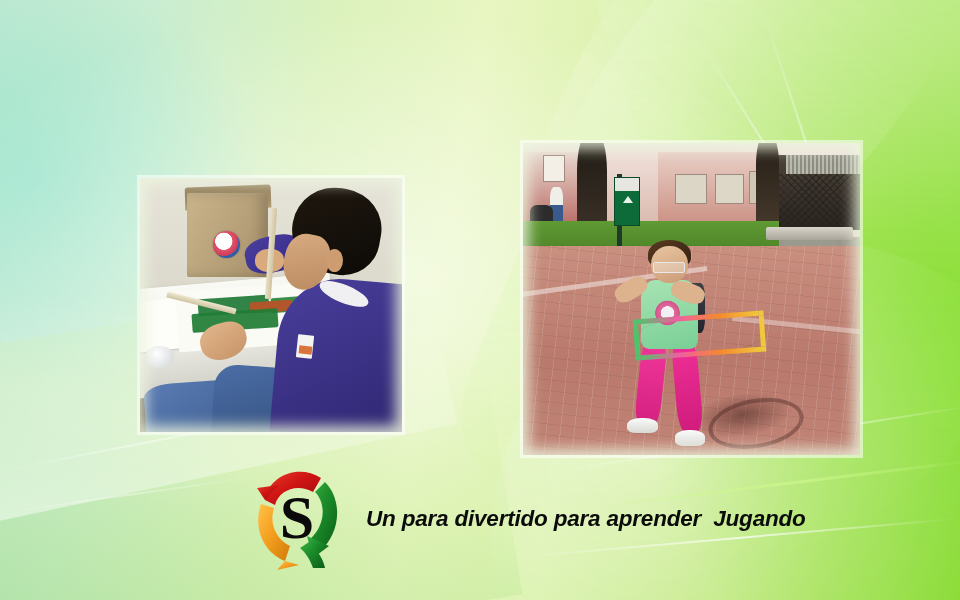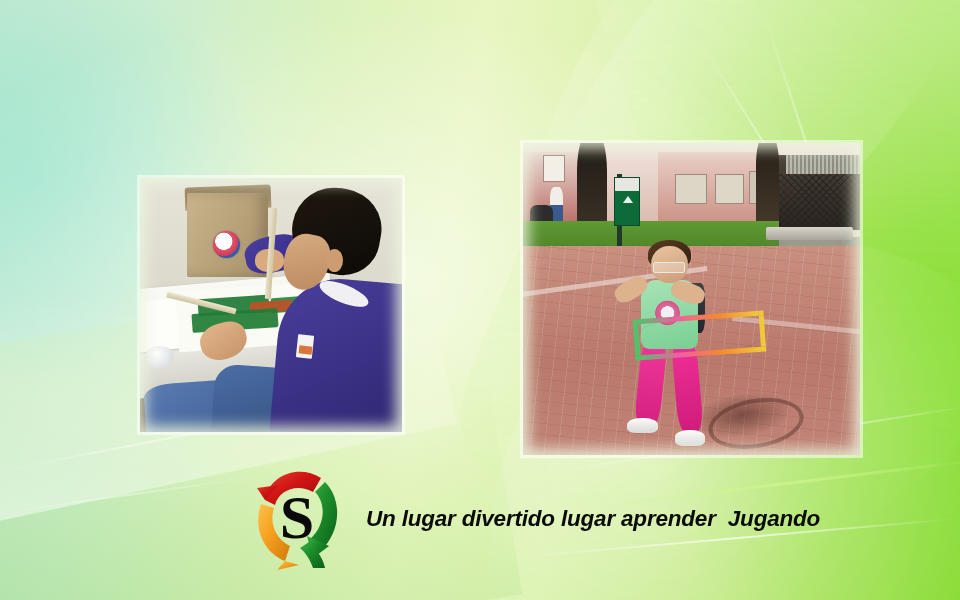--- a/index.html
+++ b/index.html
@@ -620,16 +620,16 @@
         <path d="M82 24 C100 42, 98 76, 76 94 L66 82 C82 69, 84 46, 72 34 Z" fill="url(#gGreen)"></path>
         <path d="M64 78 L86 88 L70 100 Z" fill="url(#gGreen)"></path>
         <path d="M66 84 C74 92, 80 100, 82 110 L70 110 C67 101, 62 94, 57 90 Z" fill="url(#gGreen)"></path>
       </g>
 
       <text x="54" y="80" text-anchor="middle" font-family="Liberation Serif, serif" font-size="62" font-weight="700" fill="#0a0a0a">S</text>
     </svg>
   </div>
 
   <div class="footer">
-    <div>Un lugar divertido lugar aprender  Jugando</div>
+    <div>Un para divertido para aprender  Jugando</div>
   </div>
 
 </div>
 
 </body></html>

